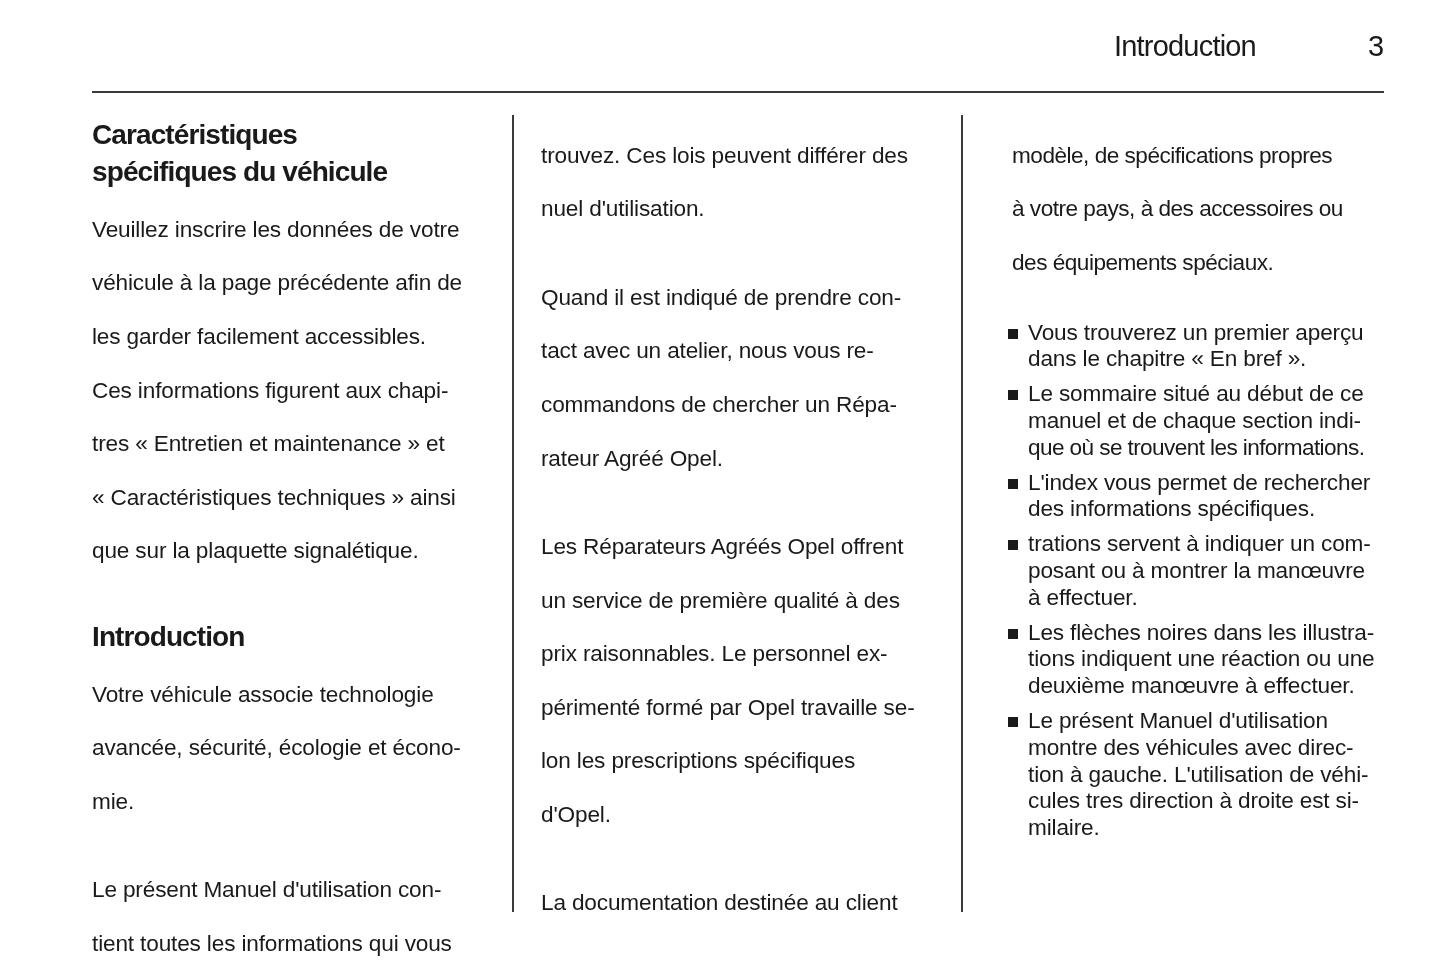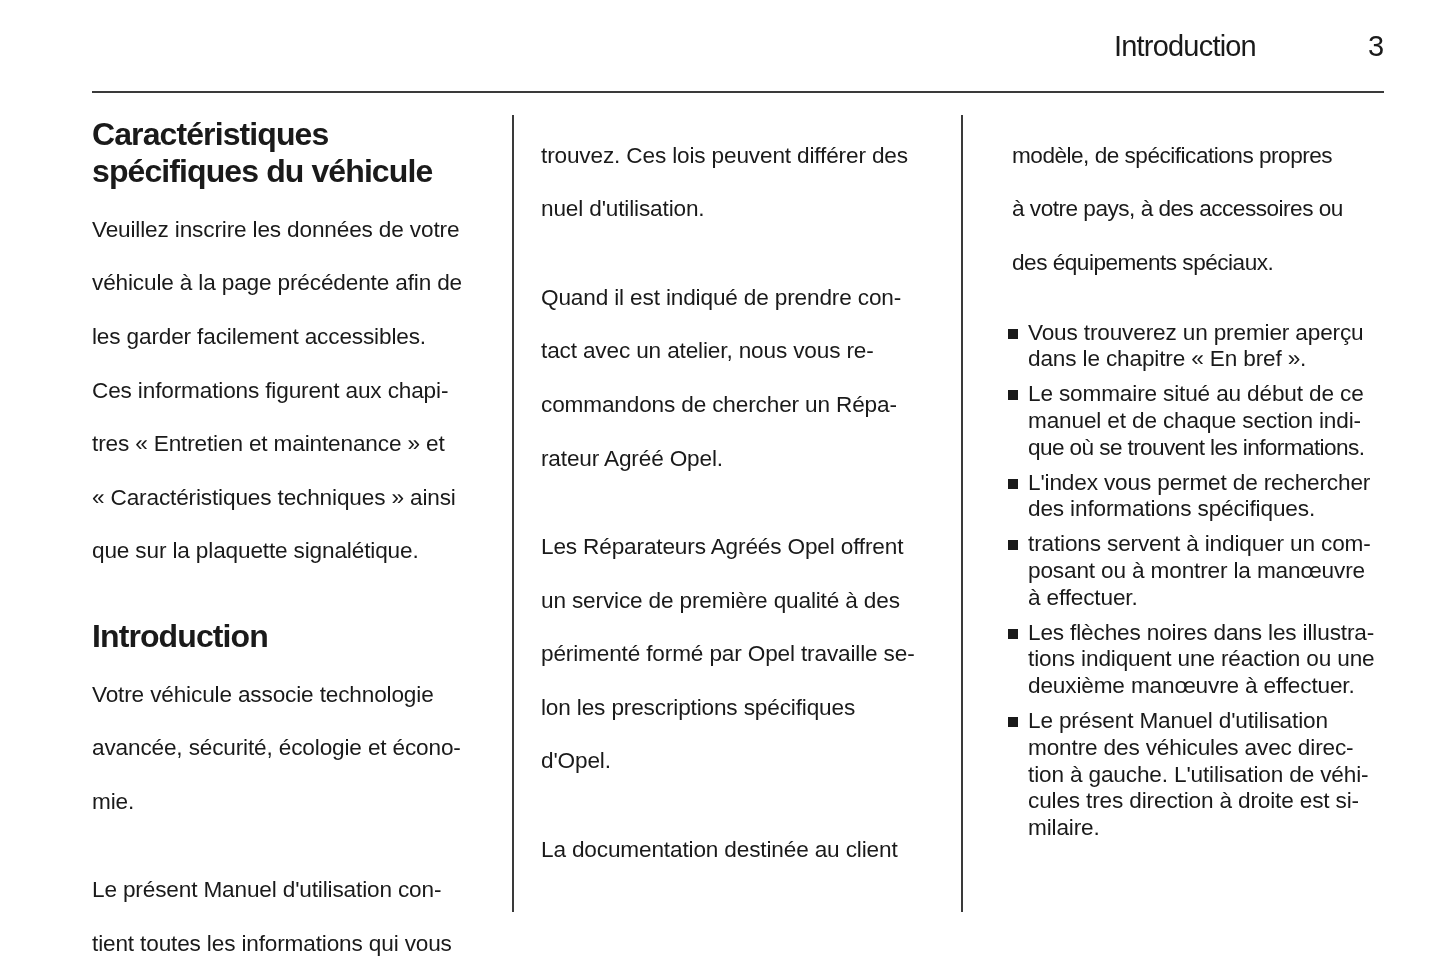--- a/index.html
+++ b/index.html
@@ -23,21 +23,21 @@
     position: absolute; top: 115px; width: 2px; height: 797px; background: #3a3a3a;
   }
   .col {
     position: absolute; top: 116px;
     font-size: 22.6px; line-height: 26.8px; letter-spacing: -0.15px;
   }
   .col1 { left: 92px; width: 400px; }
   .col2 { left: 541px; width: 400px; }
   .col3 { left: 990px; width: 400px; }
   h2 {
-    margin: 0; font-size: 32px; line-height: 37px; font-weight: bold;
+    margin: 0; font-size: 28px; line-height: 37px; font-weight: bold;
     letter-spacing: -0.9px; color: #1a1a1a;
   }
   p { margin: 0 0 8px 0; white-space: pre-line; }
   .heading-gap { margin-top: 26px; }
   .line { display: block; white-space: nowrap; }
   .bold { font-weight: normal; letter-spacing: -0.5px; }
   ul { list-style: none; margin: 16px; padding: 0; }
   li { position: relative; padding-left: 22px; margin-bottom: 8px; }
   .bullet {
     position: absolute; left: 2px; top: 9px; width: 10px; height: 10px; background: #1a1a1a;
@@ -90,20 +90,21 @@
   </p>
   <p>
     <span class="line">Quand il est indiqué de prendre con-</span>
     <span class="line">tact avec un atelier, nous vous re-</span>
     <span class="line">commandons de chercher un Répa-</span>
     <span class="line">rateur Agréé Opel.</span>
   </p>
   <p>
     <span class="line">Les Réparateurs Agréés Opel offrent</span>
     <span class="line">un service de première qualité à des</span>
+    <span class="line">prix raisonnables. Le personnel ex-</span>
     <span class="line">périmenté formé par Opel travaille se-</span>
     <span class="line">lon les prescriptions spécifiques</span>
     <span class="line">d'Opel.</span>
   </p>
   <p>
     <span class="line">La documentation destinée au client</span>
     
     
   </p>
 

